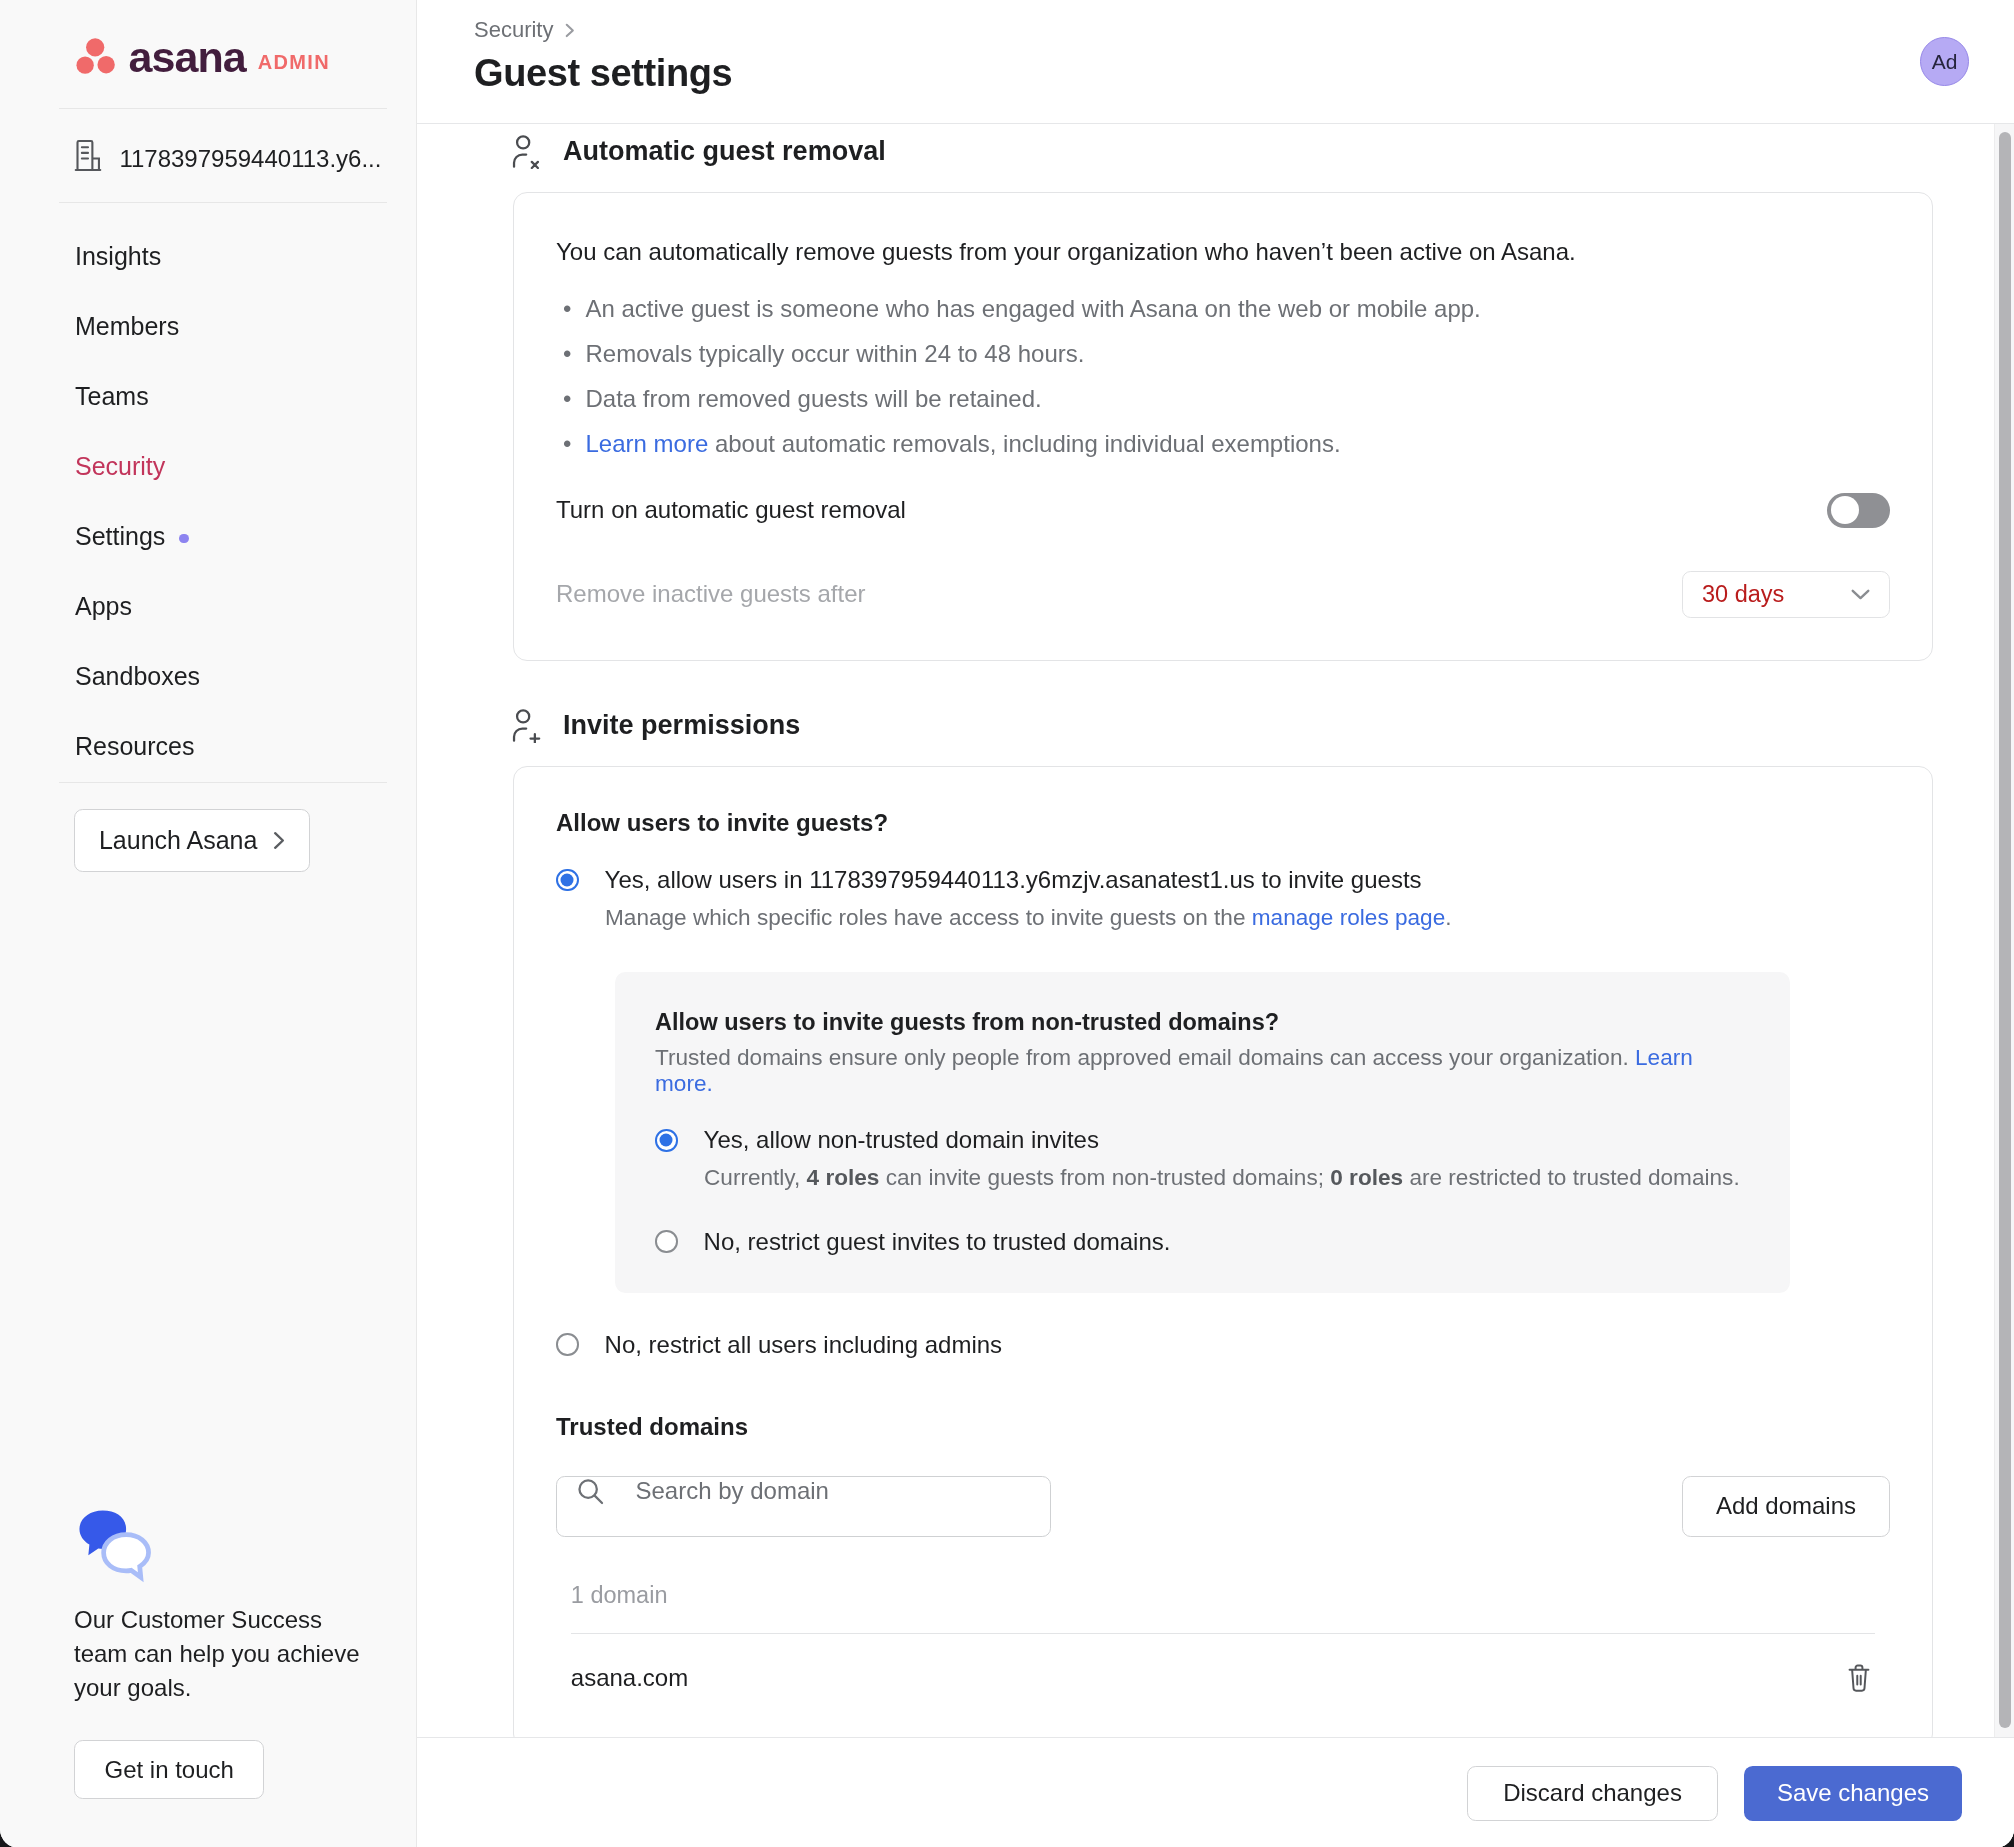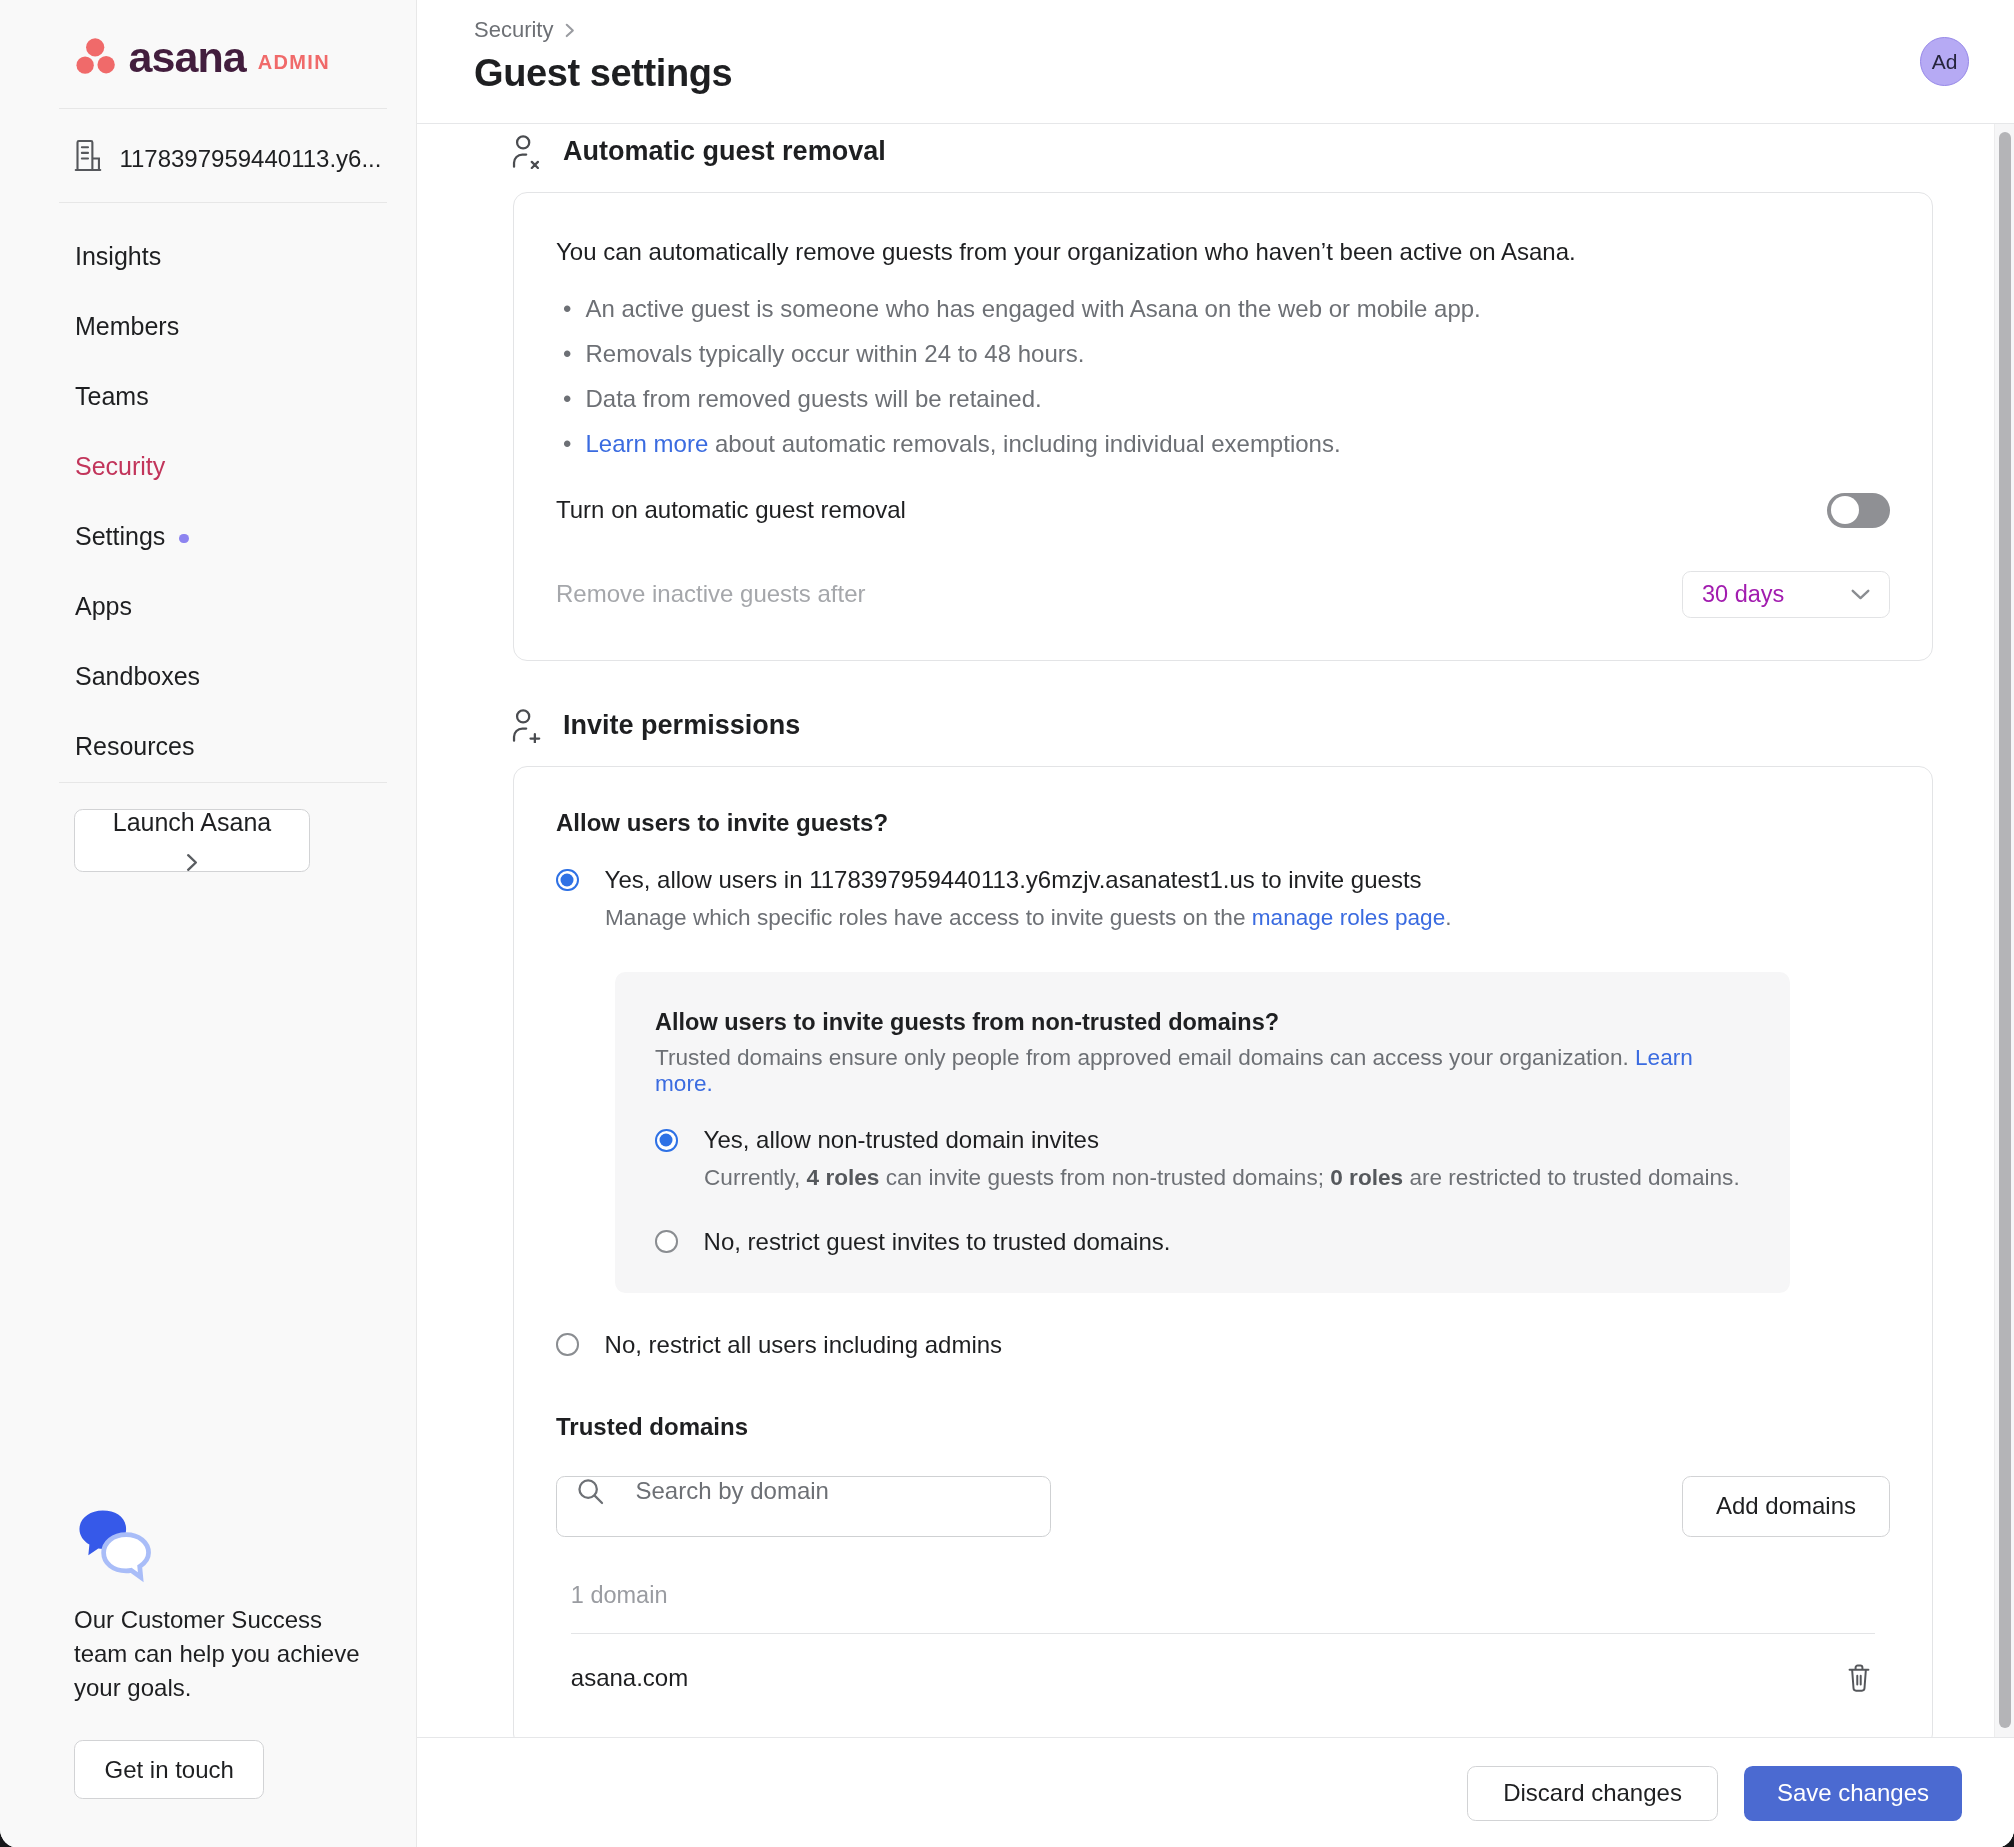--- a/index.html
+++ b/index.html
@@ -23,21 +23,20 @@
   .org-row .org-name { font-size: 24px; color: #1e1f21; margin-left: 17.4px; }
   .nav { margin-top: 19px; }
   .nav-item { height: 70px; display: flex; align-items: center; padding-left: 40px; font-size: 25px; color: #1e1f21; cursor: pointer; }
   .nav-item.active { color: #c2355b; }
   .badge-dot { width: 9.6px; height: 9.6px; border-radius: 50%; background: #8d84f0; margin-left: 14px; margin-top: 3.5px; }
   .launch-btn {
     margin: 26px 12px 0 39px; width: 236px; height: 63px; background: #fff;
     border: 1.3px solid #d2d3d5; border-radius: 8.7px; display: flex; align-items: center;
     justify-content: center; gap: 15.6px; font-size: 25px; color: #1e1f21; cursor: pointer;
     font-family: inherit;
-    flex-direction: column;
   }
   .sidebar-bottom { margin-top: auto; padding: 0 39px 49px 39px; }
   .help-text { font-size: 24px; line-height: 34px; color: #1e1f21; margin-top: 20px; max-width: 313px; }
   .get-in-touch-btn {
     margin-top: 35px; height: 59px; padding: 0 29.5px; background: #fff; border: 1.3px solid #d2d3d5;
     border-radius: 8.7px; font-size: 24px; color: #1e1f21; cursor: pointer; font-family: inherit;
   }
 
   
   .main { flex: 1; display: flex; flex-direction: column; min-width: 0; background: #fff; }
@@ -71,21 +70,21 @@
   .toggle-row { margin-top: 33px; }
   .toggle-label { font-size: 24px; color: #1e1f21; }
   .toggle { width: 63px; height: 35px; border-radius: 17.4px; background: #8f9094; position: relative; cursor: pointer; }
   .toggle .knob { position: absolute; left: 3.5px; top: 3.5px; width: 28px; height: 28px; border-radius: 50%; background: #fff; }
   .dd-row { margin-top: 43px; }
   .dd-label { font-size: 24px; color: #a5a7ab; }
   .select {
     width: 208px; height: 47px; border: 1.3px solid #e2e3e5; border-radius: 8.7px;
     display: flex; align-items: center; justify-content: space-between; padding: 0 19px; cursor: pointer;
   }
-  .select-value { font-size: 23.5px; color: #a21caf; }
+  .select-value { font-size: 23.5px; color: #b91c1c; }
 
   .q-bold { font-size: 24px; font-weight: 600; color: #1e1f21; }
   .radio-row { display: flex; align-items: center; gap: 26px; margin-top: 29.5px; }
   .radio { width: 22.6px; height: 22.6px; min-width: 22.6px; border-radius: 50%; border: 2.2px solid #8a8d91; background: #fff; position: relative; cursor: pointer; }
   .radio.checked { border-color: #2e71e5; }
   .radio.checked::after { content: ""; position: absolute; left: 50%; top: 50%; transform: translate(-50%,-50%); width: 13px; height: 13px; border-radius: 50%; background: #2e71e5; }
   .radio-label { font-size: 24px; color: #1e1f21; cursor: pointer; }
   .radio-sub { font-size: 22.6px; color: #6d7075; margin: 8.7px 0 0 49px; line-height: 29.5px; }
   .radio-sub b { color: #55585c; }
 

